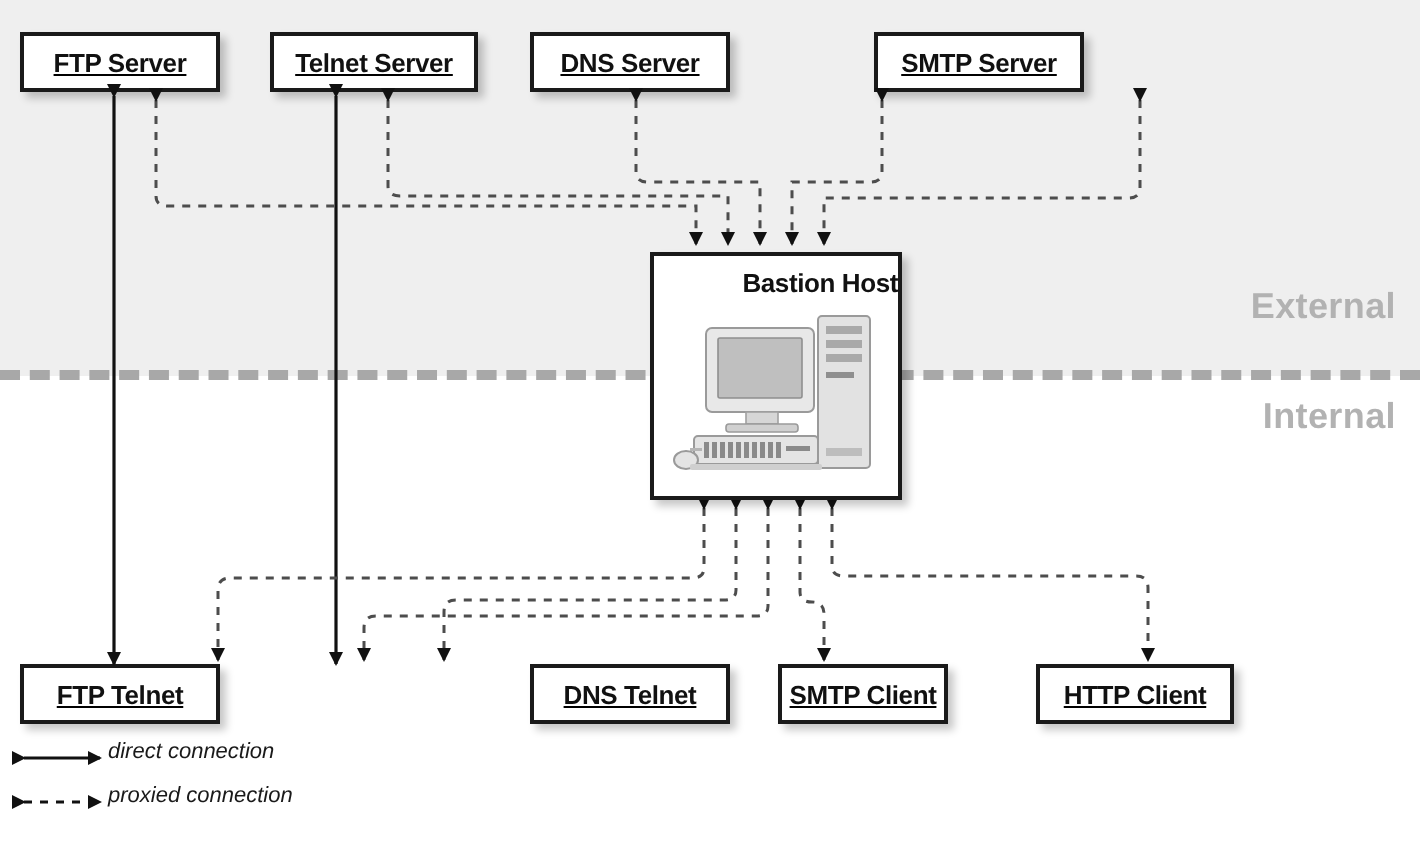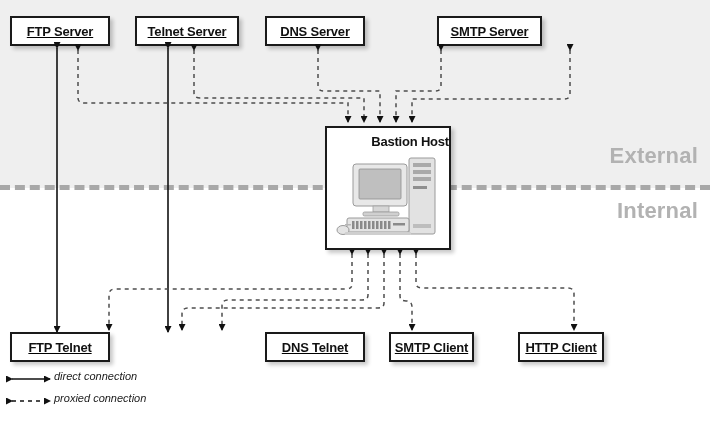--- a/index.html
+++ b/index.html
@@ -30,21 +30,21 @@
   }
   .boundary-line {
     position: absolute;
     left: 0; top: 185px;
     width: 710px; height: 0;
     border-top: 5px dashed #a8a8a8;
   }
   .zone-label {
     position: absolute;
     right: 12px;
-    font-size: 22px;
+    font-size: 18px;
     font-weight: bold;
     color: #b2b2b2;
     letter-spacing: 0.2px;
     white-space: nowrap;
   }
   .zone-label.external { top: 143px; }
   .zone-label.internal { top: 198px; }
 
   
   .node {
@@ -223,21 +223,21 @@
 
   <div class="node client" style="left:10px; top:332px; width:100px;">
     <span class="node-label">FTP Telnet</span>
   </div>
   <div class="node client" style="left:265px; top:332px; width:100px;">
     <span class="node-label">DNS Telnet</span>
   </div>
   <div class="node client" style="left:389px; top:332px; width:85px;">
     <span class="node-label">SMTP Client</span>
   </div>
-  <div class="node client" style="left:518px; top:332px; width:86px;">
+  <div class="node client" style="left:518px; top:332px; width:99px;">
     <span class="node-label">HTTP Client</span>
   </div>
 
   <div class="legend row1">
     <span class="legend-text">direct connection</span>
   </div>
   <div class="legend row2">
     <span class="legend-text">proxied connection</span>
   </div>
 

